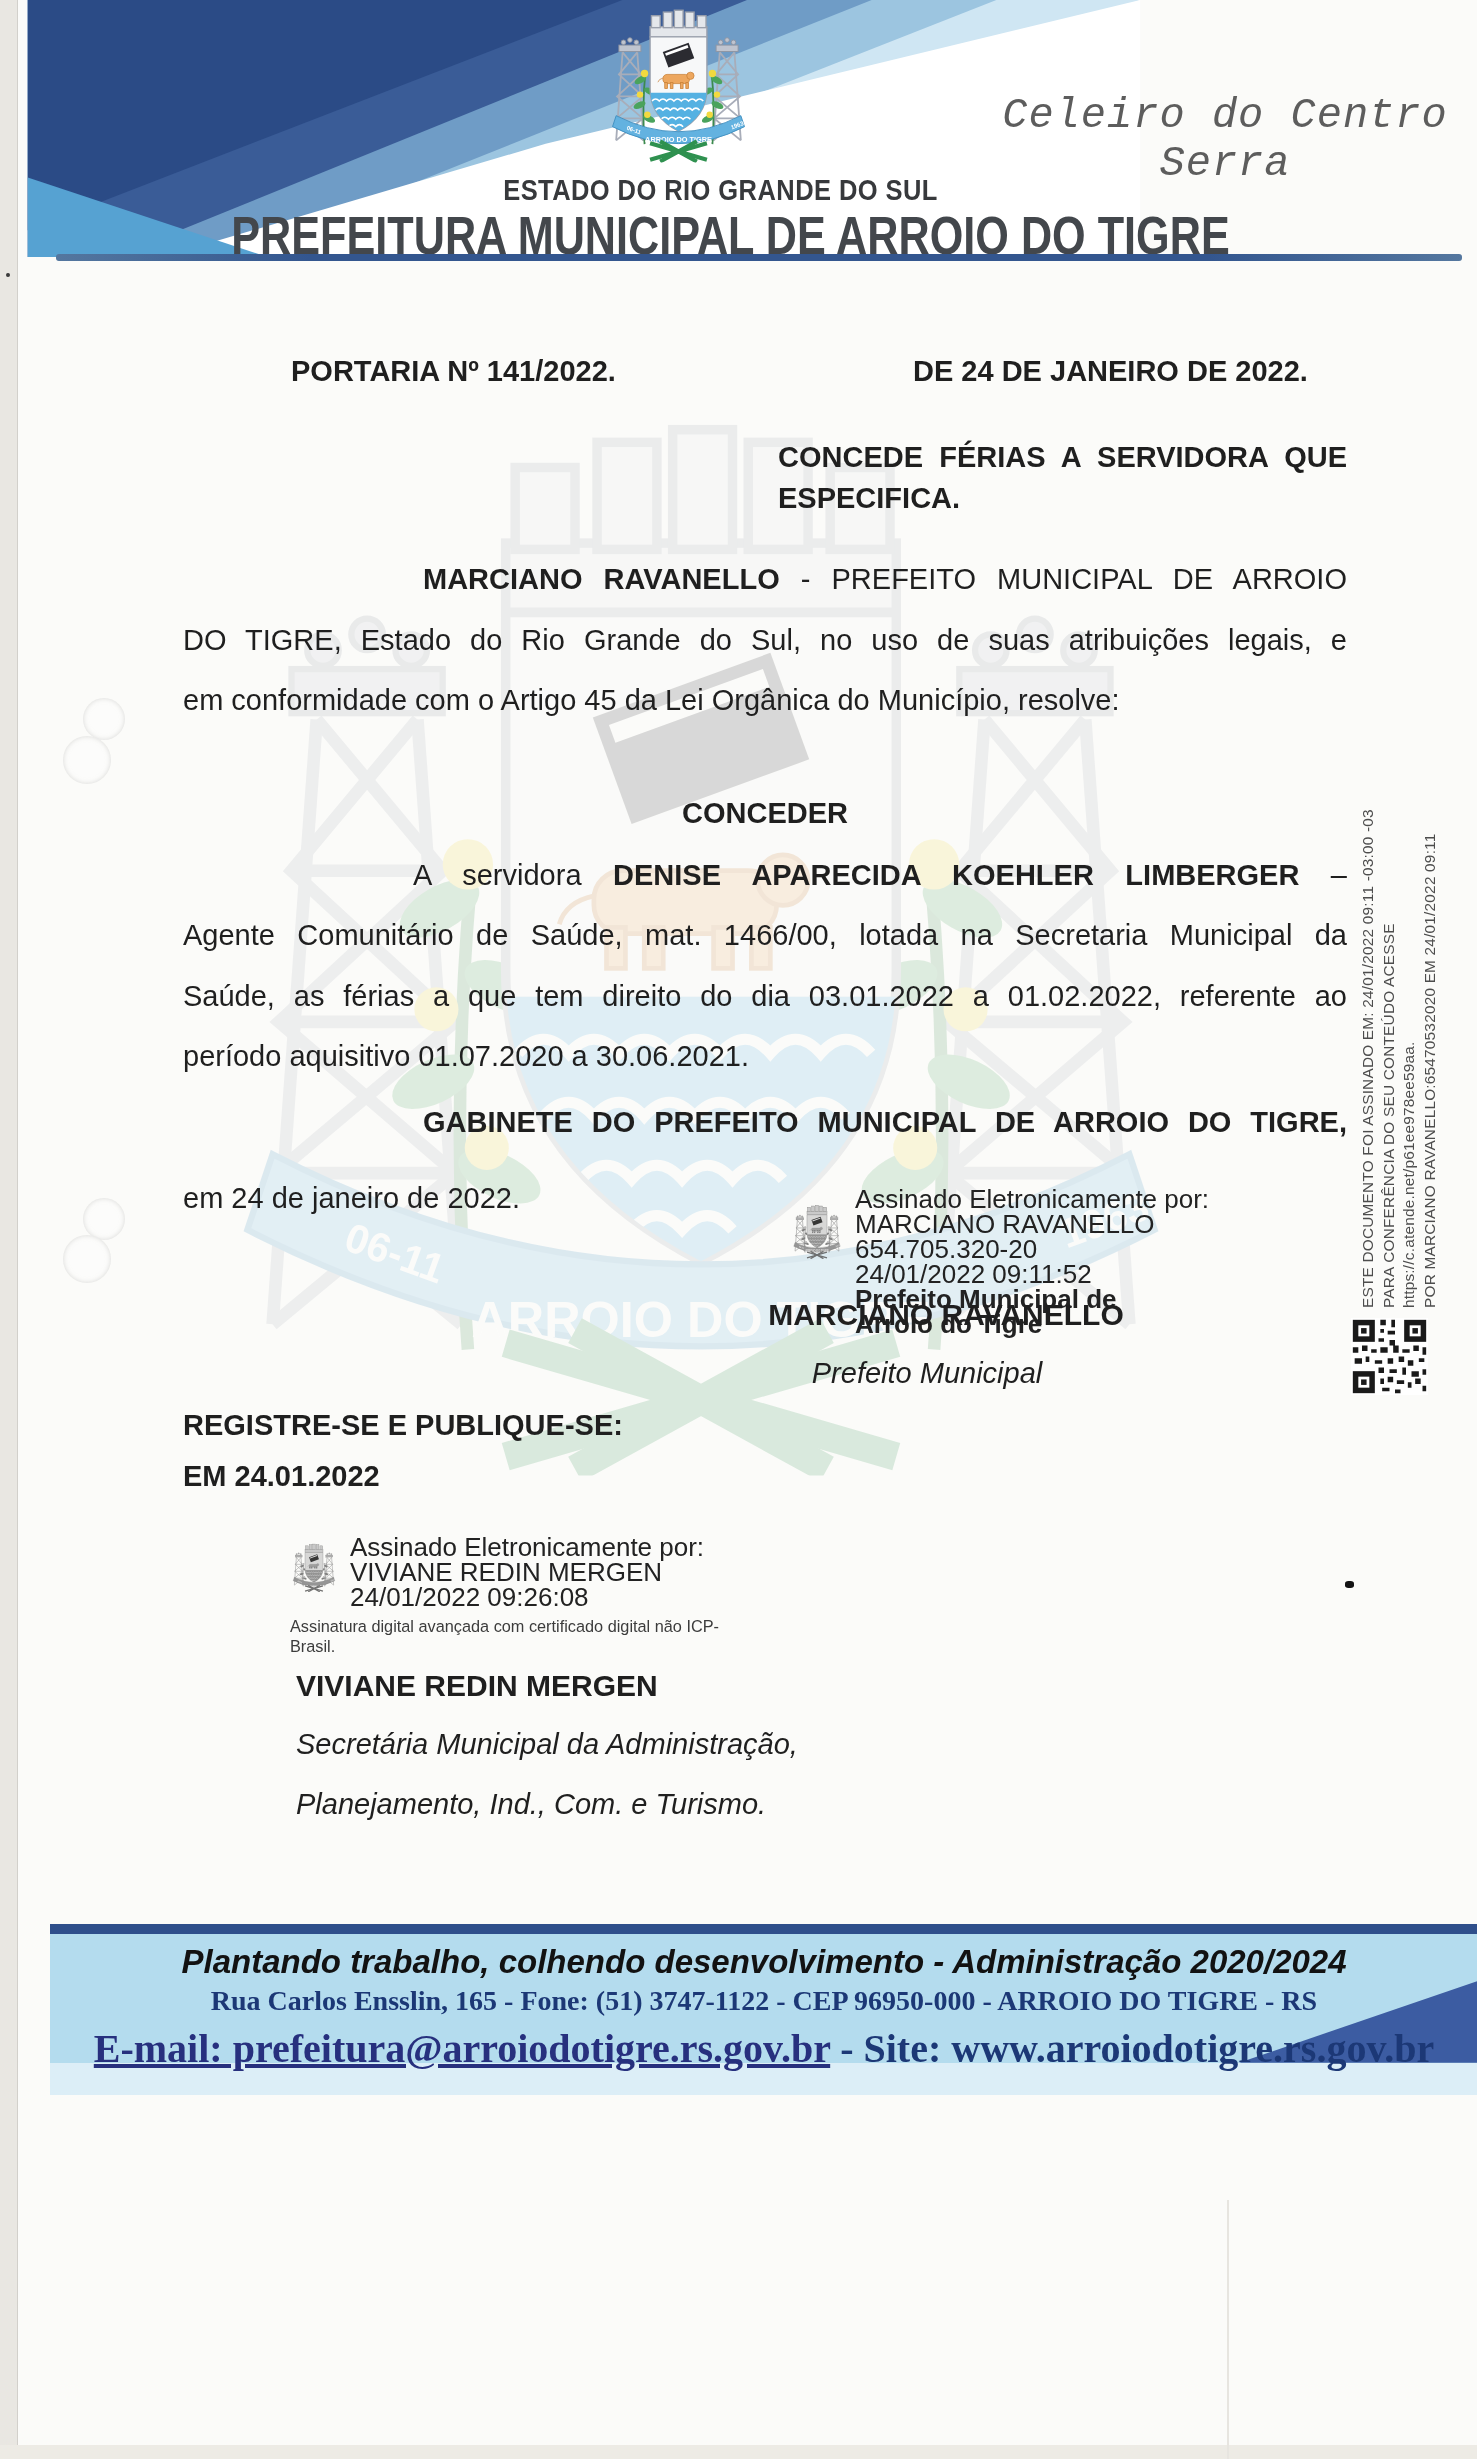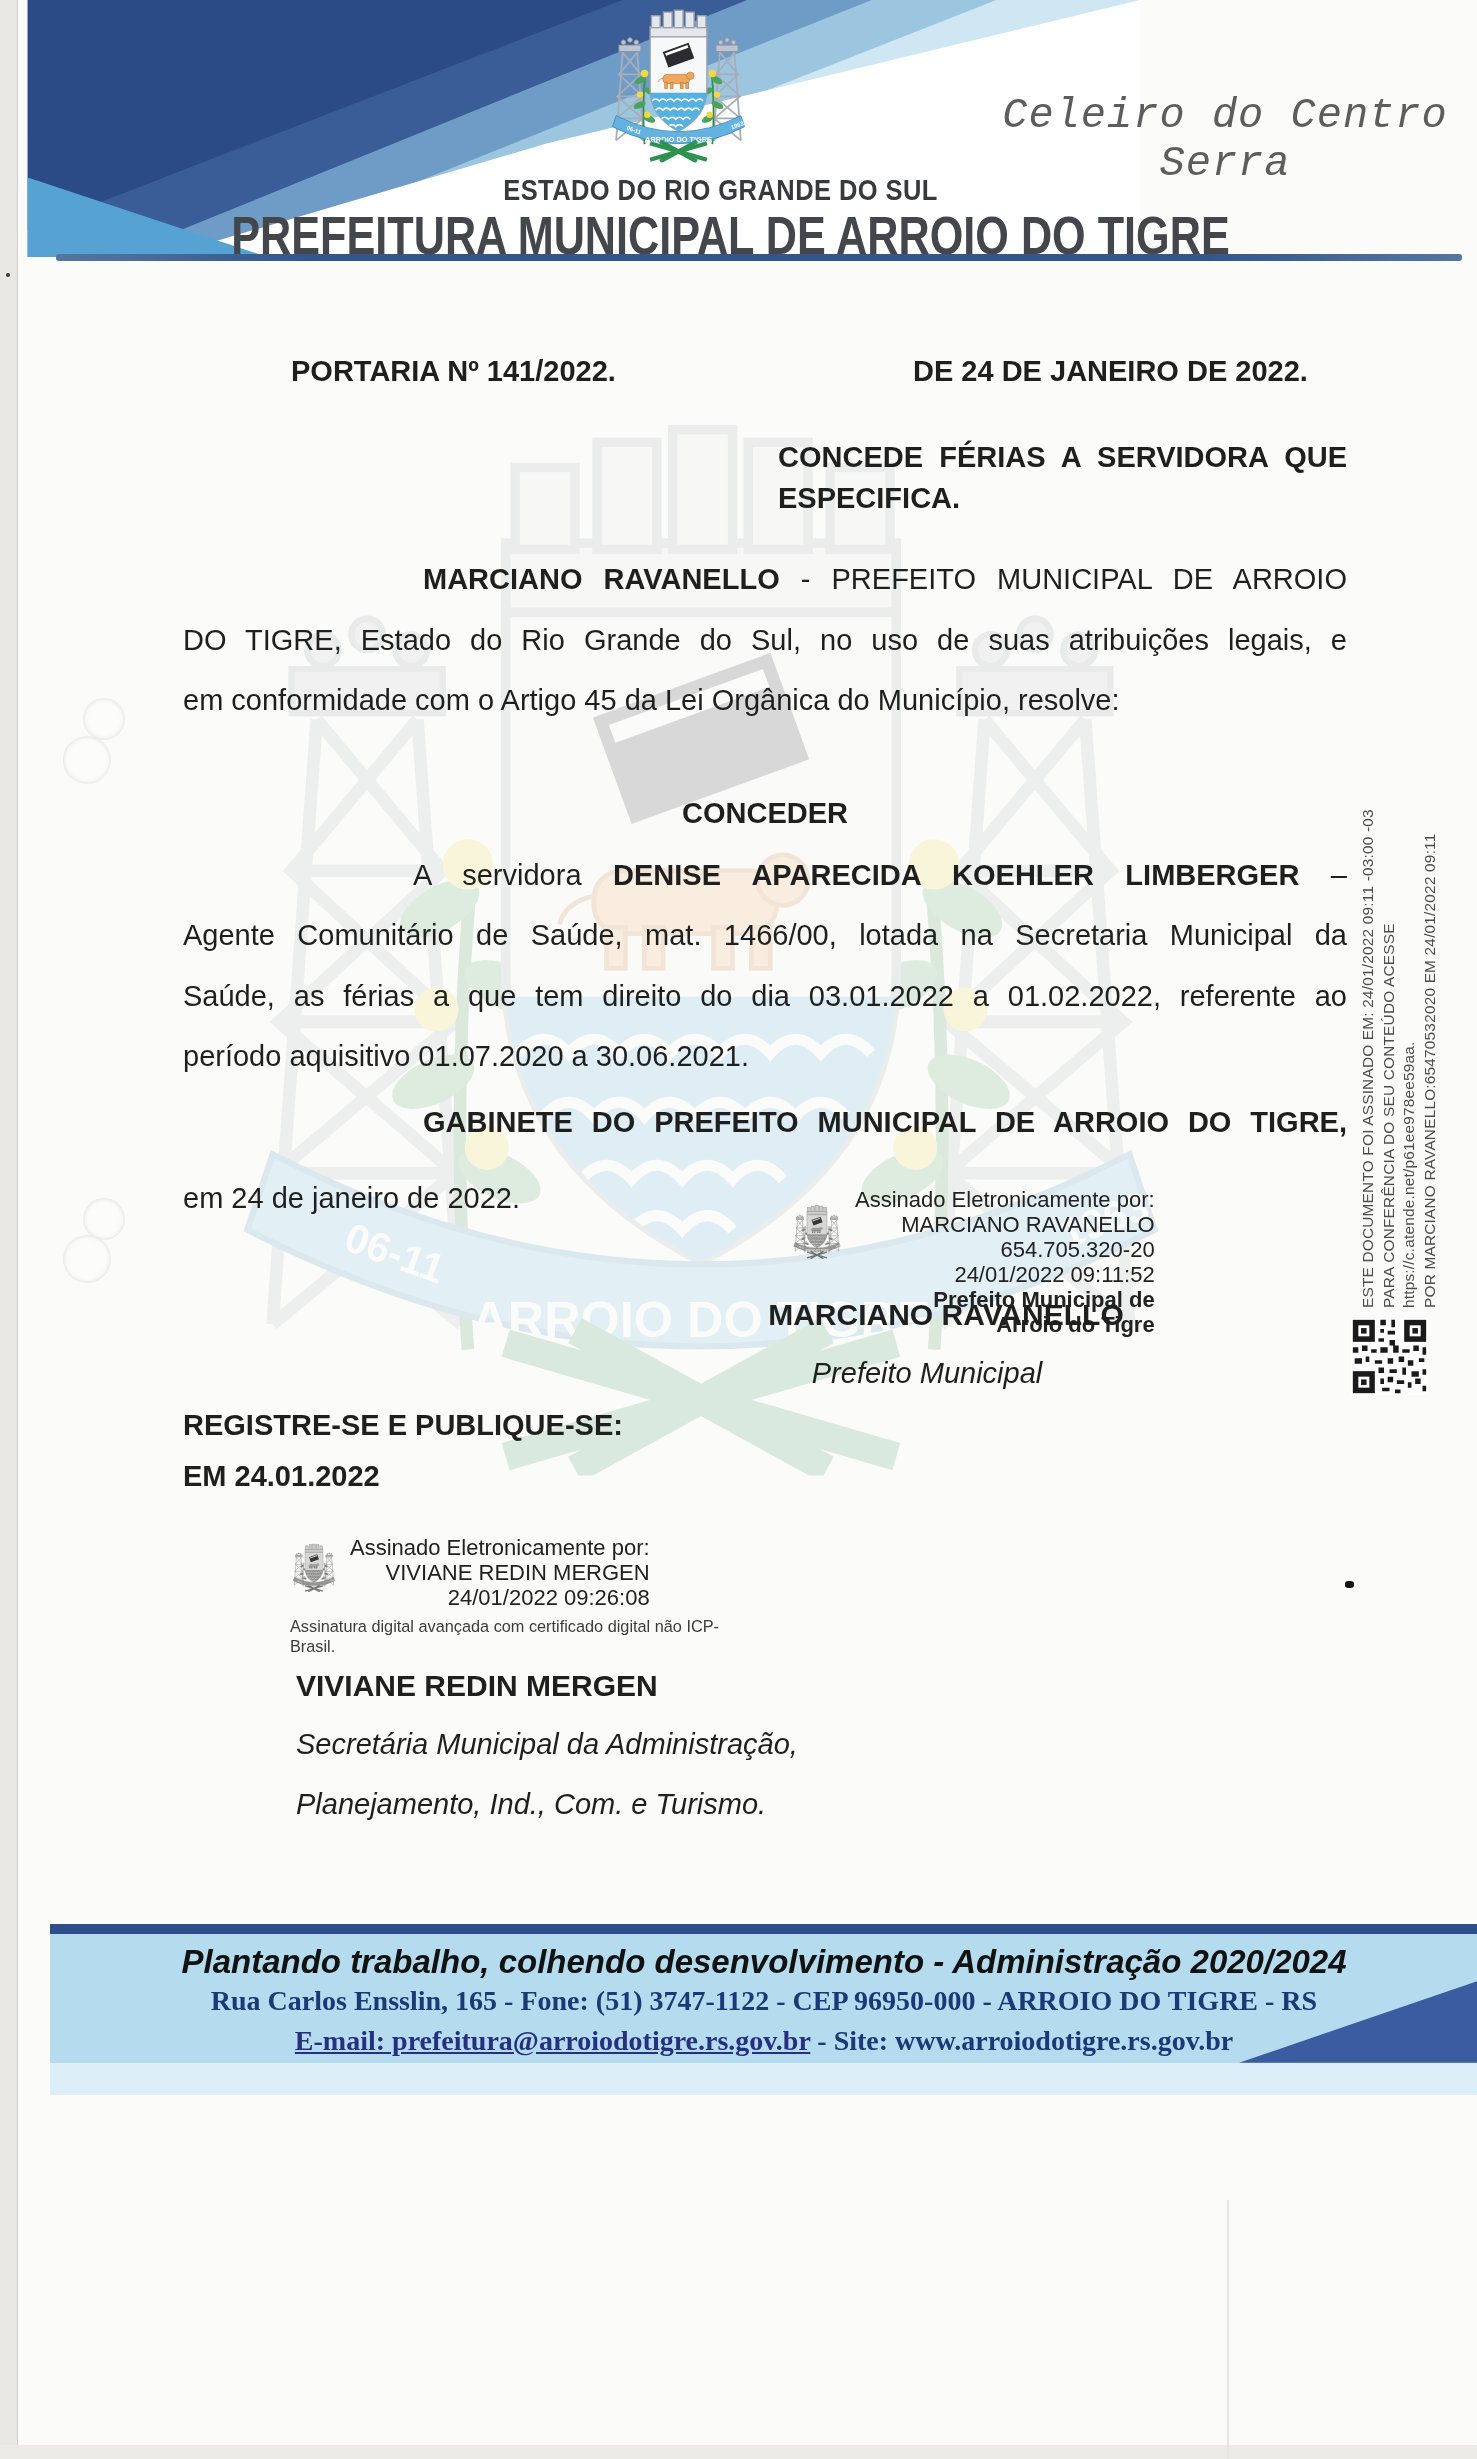--- a/index.html
+++ b/index.html
@@ -12,33 +12,33 @@
   .punch{border-radius:50%;background:#fcfcfb;box-shadow:inset 0 0 5.8px rgba(190,190,185,.55);}
   
   .hdr-motto{left:999px;top:92px;width:452px;text-align:center;font-family:Liberation Mono, monospace;font-style:italic;font-size:42px;color:#5d5d5d;letter-spacing:1px;}
   .hdr-state{left:250px;top:173px;width:941px;text-align:center;font-weight:700;font-size:30px;color:#37393c;transform:scaleX(.85);letter-spacing:0.5px;}
   .hdr-prefeitura{left:29px;top:204px;width:1403px;text-align:center;font-weight:700;font-size:54px;color:#43474c;transform:scaleX(.8);}
   .hdr-rule{left:56px;top:254px;width:1406px;height:6.7px;background:linear-gradient(90deg,#54779f,#33568f 18%,#33568f 82%,#54779f);border-radius:2.9px;}
   
   .doc{color:#1f1f1f;font-size:29px;line-height:35px;}
   .bold{font-weight:700;}
   .just{text-align:justify;text-align-last:justify;}
-  .sig-block{font-size:22px;line-height:25px;color:#222;text-align:right;}
+  .sig-block{font-size:26px;line-height:25px;color:#222;}
   .sig-bold{font-weight:700;}
   .small-print{font-size:16.3px;line-height:20px;color:#3c3c3c;}
   .italic{font-style:italic;}
   
   .side-note{left:1358px;top:1308px;width:642px;transform:rotate(-90deg);transform-origin:0 0;font-size:15.4px;line-height:20.7px;color:#4d4d4d;letter-spacing:0.2px;}
   
   .footer-rule{left:50px;top:1924px;width:1428px;height:9.6px;background:#2f4f8b;}
   .footer-band{left:50px;top:1934px;width:1428px;height:129px;background:#b4dcee;}
   .footer-band-light{left:50px;top:2063px;width:1428px;height:32px;background:#dceef7;}
   .footer-slogan{left:58px;top:1943px;width:1412px;text-align:center;font-weight:700;font-style:italic;font-size:33px;color:#121212;}
   .footer-address{left:58px;top:1985px;width:1412px;text-align:center;font-family:"Liberation Serif",serif;font-weight:700;font-size:28px;color:#1c3876;}
-  .footer-contact{left:58px;top:2025px;width:1412px;text-align:center;font-family:"Liberation Serif",serif;font-weight:700;font-size:28px;color:#1c3876;}
+  .footer-contact{left:58px;top:2025px;width:1412px;text-align:center;font-family:"Liberation Serif",serif;font-weight:700;font-size:40px;color:#1c3876;}
   .footer-contact .email{text-decoration:underline;color:#27307e;}
   .faint-line{left:1227px;top:2200px;width:1.9px;height:259px;background:#e7e5e0;}
 </style>
 </head>
 <body>
 
 <svg width="0" height="0" style="position:absolute" aria-hidden="true">
   <defs>
     <clipPath id="shieldClip">
         <path d="M118,66 H242 V180 Q242,240 180,272 Q118,240 118,180 Z"></path>

